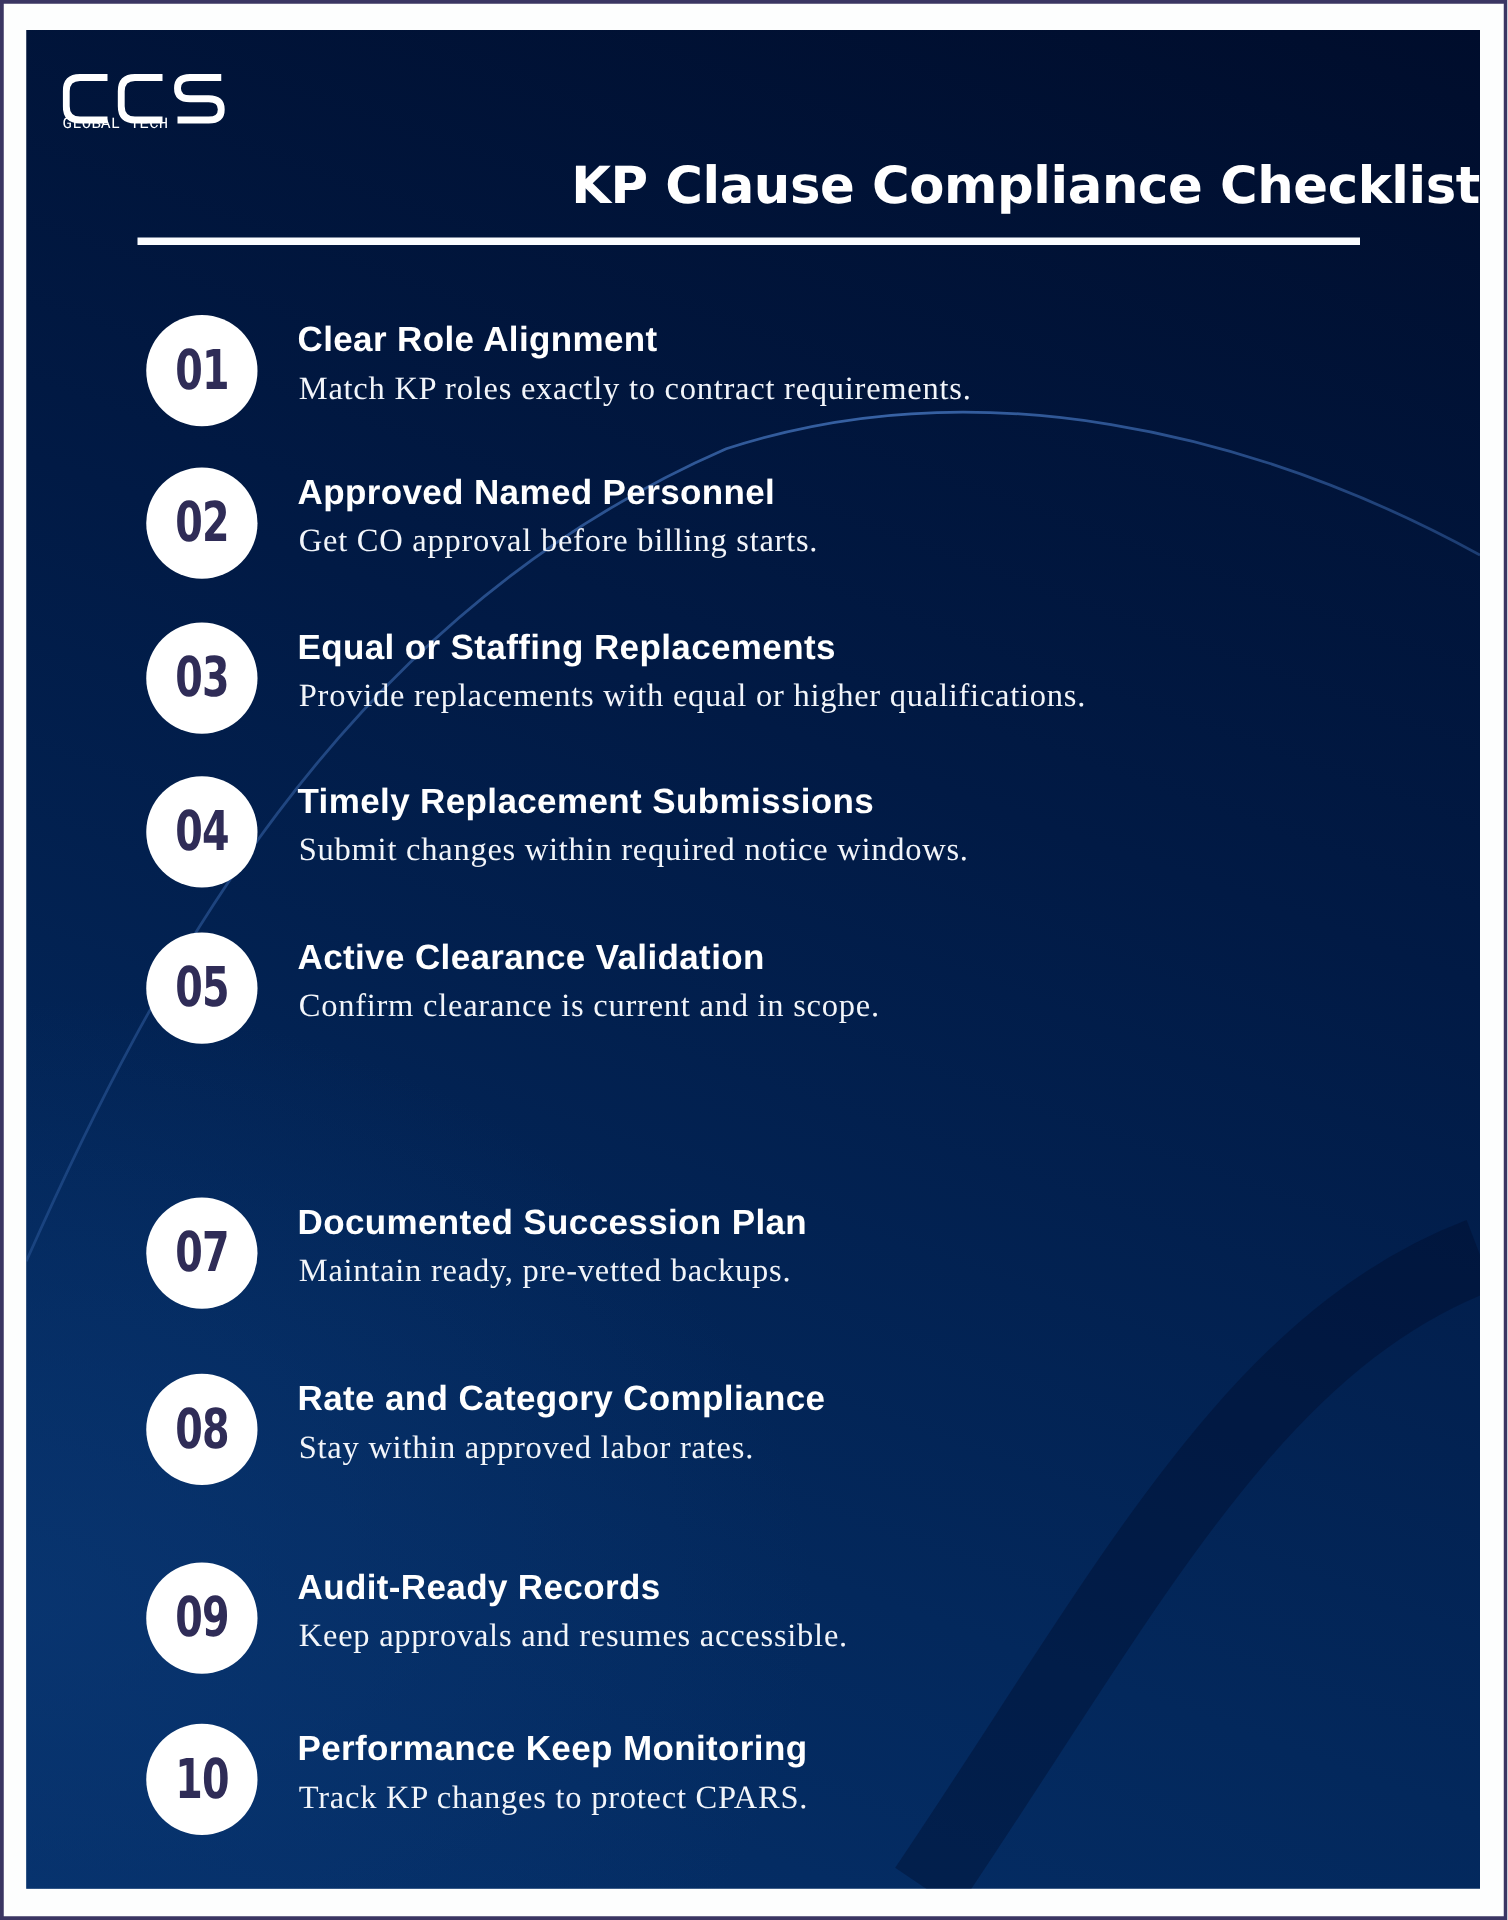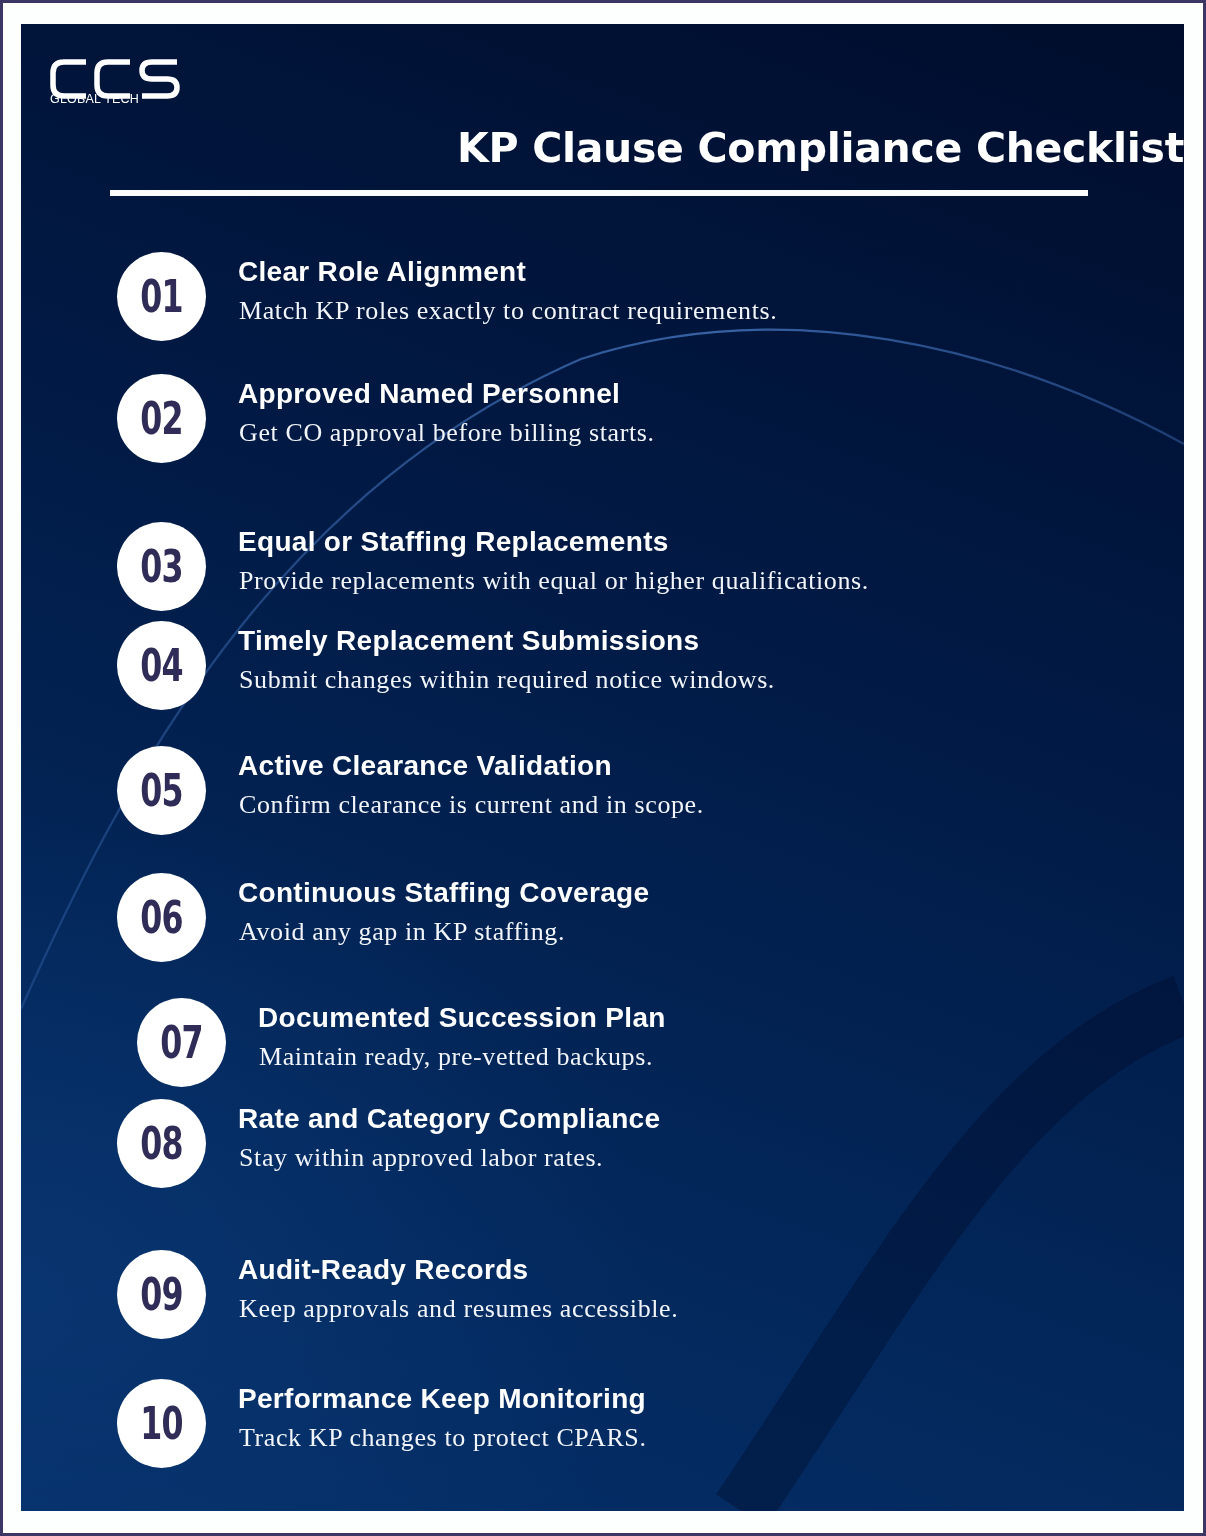--- a/index.html
+++ b/index.html
@@ -16,21 +16,21 @@
     position: absolute; left: 21px; top: 24px; width: 1163px; height: 1487px;
     overflow: hidden;
     background:
       radial-gradient(ellipse 900px 700px at 0% 85%, rgba(10,55,115,0.75) 0%, rgba(10,55,115,0) 70%),
       linear-gradient(200deg, #000d2c 0%, #011a45 40%, #03285c 75%, #05306a 100%);
   }
   .deco { position: absolute; left: 0; top: 0; width: 1163px; height: 1487px; pointer-events: none; }
   .logo { position: absolute; left: 29px; top: 28px; width: 130px; height: 54px; }
   .logo-sub {
     position: absolute; left: 29px; top: 68px; width: 130px;
-    color: #ffffff; font-family: Liberation Sans, sans-serif; font-size: 12.5px; letter-spacing: 0.2px;
+    color: #ffffff; font-family: Liberation Mono, monospace; font-size: 12.5px; letter-spacing: 0.2px;
     white-space: nowrap;
   }
   .title {
     position: absolute; left: 0; top: 100px; width: 1163px; text-align: right;
     color: #ffffff; font-weight: bold; font-size: 41px; letter-spacing: -0.3px;
     font-family: "DejaVu Sans", sans-serif;
   }
   .title-rule {
     position: absolute; left: 89px; top: 166px; width: 978px; height: 6px; background: #fafcff;
   }
@@ -92,21 +92,21 @@
   </div>
 
   <div class="item" style="top:350px;">
     <div class="num-circle">
         <span class="num">02</span>
       </div>
     <div class="item-title">Approved Named Personnel</div>
     <div class="item-desc">Get CO approval before billing starts.</div>
   </div>
 
-  <div class="item" style="top:474px;margin-top:24px;">
+  <div class="item" style="top:474px;">
     <div class="num-circle">
         <span class="num">03</span>
       </div>
     <div class="item-title">Equal or Staffing Replacements</div>
     <div class="item-desc">Provide replacements with equal or higher qualifications.</div>
   </div>
 
   <div class="item" style="top:597px;">
     <div class="num-circle">
         <span class="num">04</span>
@@ -116,29 +116,22 @@
   </div>
 
   <div class="item" style="top:722px;padding-left:15px;">
     <div class="num-circle">
         <span class="num">05</span>
       </div>
     <div class="item-title">Active Clearance Validation</div>
     <div class="item-desc">Confirm clearance is current and in scope.</div>
   </div>
 
-  <div class="item" style="top:849px;">
-    <div class="num-circle">
-        <span class="num">06</span>
-      </div>
-    <div class="item-title">Continuous Staffing Coverage</div>
-    <div class="item-desc">Avoid any gap in KP staffing.</div>
-  </div>
 
-  <div class="item" style="top:974px;margin-left:20px;">
+  <div class="item" style="top:934px;">
     <div class="num-circle">
         <span class="num">07</span>
       </div>
     <div class="item-title">Documented Succession Plan</div>
     <div class="item-desc">Maintain ready, pre-vetted backups.</div>
   </div>
 
   <div class="item" style="top:1075px;">
     <div class="num-circle">
         <span class="num">08</span>

